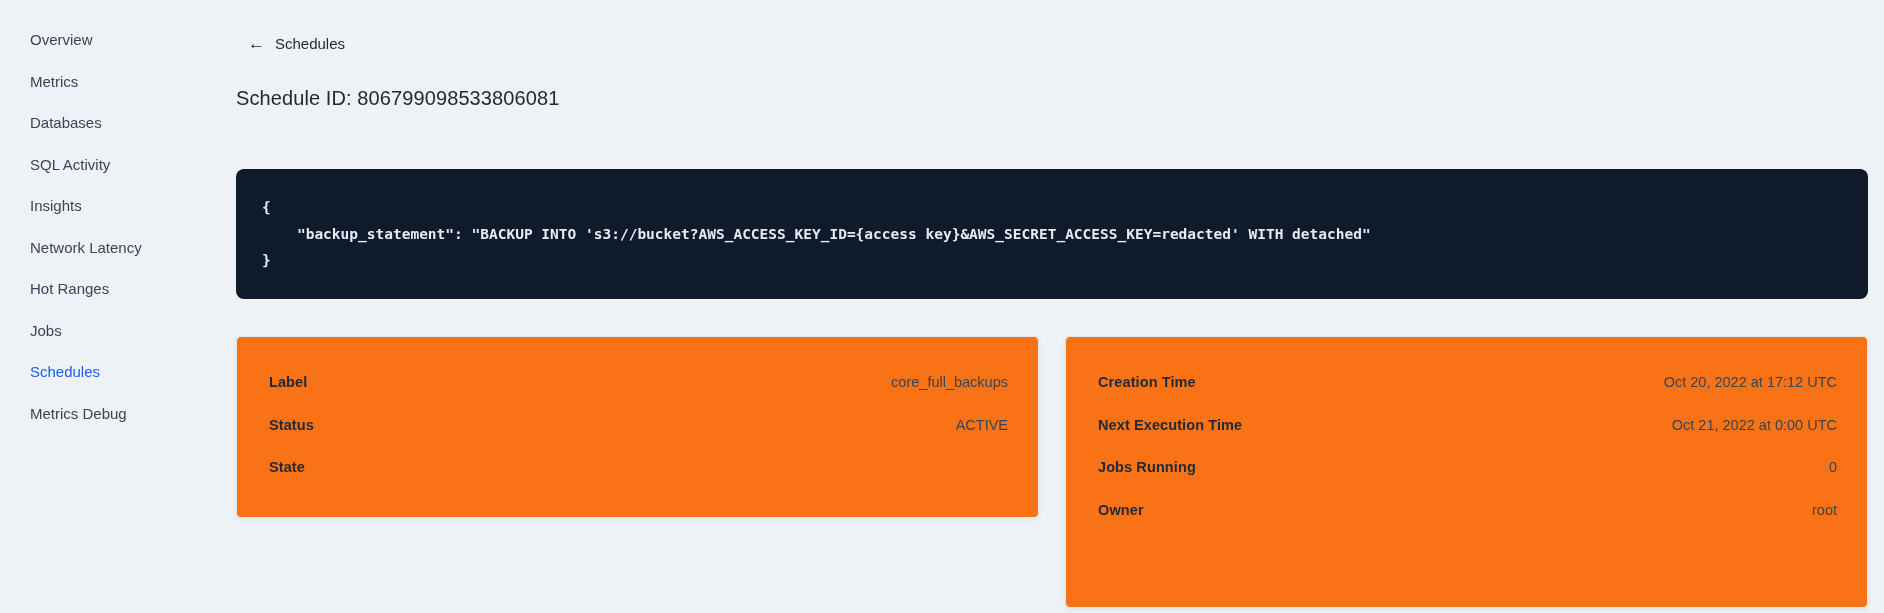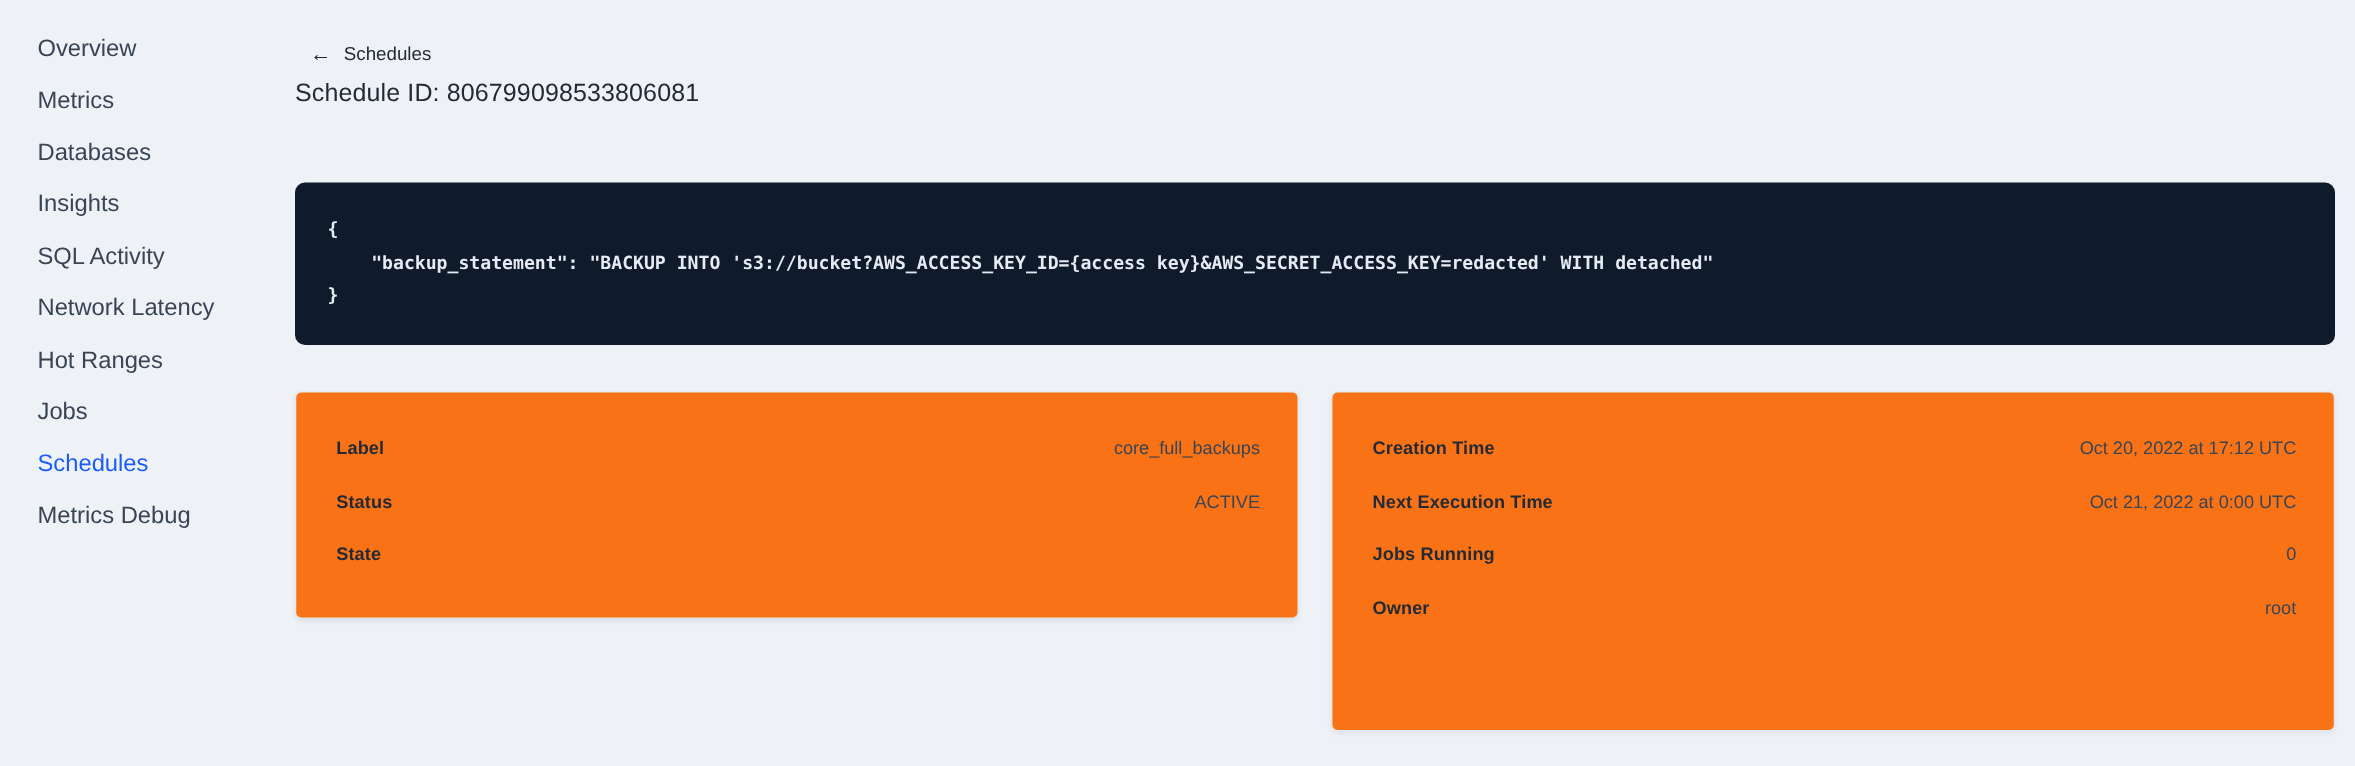--- a/index.html
+++ b/index.html
@@ -12,36 +12,36 @@
     position:relative;
   }
 
   
   .sidebar {
     position:absolute; left:0; top:0; width:236px; height:613px;
     padding-top:19px;
   }
   .nav-item {
     height:41.5px; display:flex; align-items:center;
-    padding-left:30px; font-size:19px; color:#394455;
+    padding-left:30px; font-size:15px; color:#394455;
     cursor:pointer; white-space:nowrap;
   }
   .nav-item.active { color:#1a5cf5; }
 
   
   .main {
     position:absolute; left:236px; top:0; width:1632px; height:613px;
   }
   .back-link {
     margin:35px 0 0 12px; display:inline-flex; align-items:center;
     gap:10px; font-size:15px; color:#242a35; cursor:pointer;
   }
   .back-link .arrow { font-size:17px; line-height:1; color:#242a35; }
   .page-title {
-    margin-top:10px; font-size:20px; font-weight:500; color:#242a35;
+    margin-top:34px; font-size:20px; font-weight:500; color:#242a35;
     letter-spacing:0.1px;
   }
   .code-block {
     margin-top:59px; width:1632px; height:130px;
     background:#0f1a2b; border-radius:8px;
     padding:25px 26px 0 26px;
     font-family:"DejaVu Sans Mono","Liberation Mono",monospace;
     font-size:14.5px; font-weight:bold; line-height:26.5px;
     color:#e6ebf3; white-space:pre; overflow:hidden;
   }
@@ -69,24 +69,24 @@
   <div class="nav-item">
       <span>Overview</span>
     </div>
   <div class="nav-item">
       <span>Metrics</span>
     </div>
   <div class="nav-item">
       <span>Databases</span>
     </div>
   <div class="nav-item">
-      <span>Insights</span>
+      <span>SQL Activity</span>
     </div>
   <div class="nav-item">
-      <span>SQL Activity</span>
+      <span>Insights</span>
     </div>
   <div class="nav-item">
       <span>Network Latency</span>
     </div>
   <div class="nav-item">
       <span>Hot Ranges</span>
     </div>
   <div class="nav-item">
       <span>Jobs</span>
     </div>

